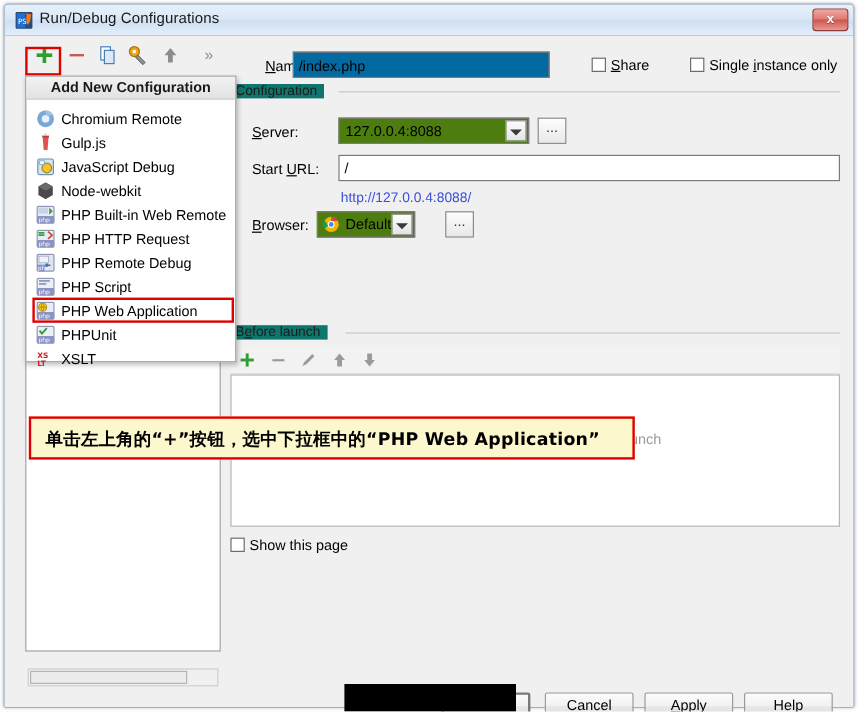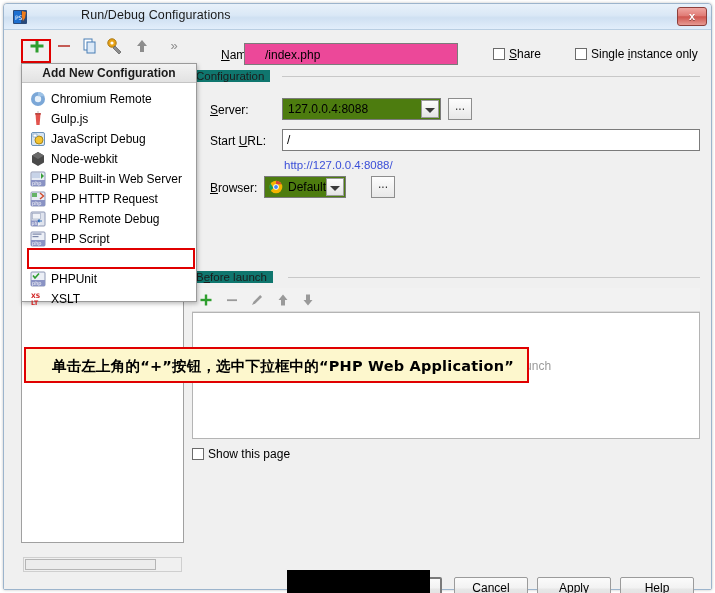--- a/index.html
+++ b/index.html
@@ -35,21 +35,20 @@
   }
   .title-icon {
     position: absolute; left: 8px; top: 5px;
     width: 16px; height: 16px;
   }
   .title-text {
     position: absolute; left: 29px; top: 4px;
     font-size: 12.5px; color: #1a1a1a;
     letter-spacing: .1px;
     white-space: nowrap;
-    margin-left: 48px;
   }
   .close-btn {
     position: absolute; right: 4px; top: 3px;
     width: 30px; height: 19px;
     background: linear-gradient(to bottom, #f0a7a2 0%, #e07c76 45%, #cf564f 52%, #e79a93 100%);
     border: 1px solid #8d3f3b;
     border-radius: 3px;
     color: #fff; font-size: 11px; font-weight: bold;
     text-align: center; line-height: 17px;
     text-shadow: 0 1px 0 rgba(0,0,0,.35);
@@ -83,23 +82,23 @@
     pointer-events: none;
   }
   .name-label {
     position: absolute; left: 217px; top: 18px;
     font-size: 12px; color: #000;
   }
   .name-field {
     position: absolute; left: 240px; top: 13px;
     width: 214px; height: 22px;
     border: 1px solid #7b7b7b;
-    background: #ec4899;
-    font-size: 12px; color: #000;
-    padding: 2px 20px;
+    background: #0369a1;
+    font-size: 12px; color: #000;
+    padding: 2px 4px;
     line-height: 18px;
   }
   .cb-wrap {
     position: absolute; top: 17px;
     font-size: 12px; color: #000;
     white-space: nowrap;
     cursor: pointer;
     text-align: right;
   }
   .cbox {
@@ -300,21 +299,21 @@
   .note {
     position: absolute;
     left: 24px; top: 347px;
     width: 505px; height: 36px;
     background: #fdf7cd;
     border: 2px solid #e00000;
     z-index: 60;
   }
   .note-text {
     position: absolute;
-    left: 26px; top: 8px;
+    left: 12px; top: 8px;
     font-size: 14.5px;
     font-weight: bold;
     color: #000;
     font-family: "DejaVu Sans", sans-serif;
     white-space: nowrap;
     letter-spacing: .2px;
   }
 
   .black-bar {
     position: absolute;
@@ -536,21 +535,21 @@
     <div class="pitem" style="top:105px;">
       <span class="pico">
         <svg width="16" height="16" viewBox="0 0 16 16">
           <rect x="1" y="1" width="14" height="14" rx="1" fill="#e8ecf5" stroke="#8e98b5"></rect>
           <rect x="2" y="2" width="8" height="5" fill="#c7d3e8"></rect>
           <path d="M11 2 L14 5 L11 8 Z" fill="#3aa03a"></path>
           <rect x="1" y="9" width="14" height="6" fill="#8a93c4"></rect>
           <text x="2" y="14" font-size="5" fill="#ffffff" font-family="DejaVu Sans, sans-serif">php</text>
         </svg>
       </span>
-      <span class="plabel">PHP Built-in Web Server</span>
+      <span class="plabel">PHP Built-in Web Remote</span>
     </div>
 
     <div class="pitem" style="top:125px;">
       <span class="pico">
         <svg width="16" height="16" viewBox="0 0 16 16">
           <rect x="1" y="1" width="14" height="14" rx="1" fill="#e8ecf5" stroke="#8e98b5"></rect>
           <path d="M2 5 L7 5 M2 3 L7 3" stroke="#3aa03a" stroke-width="1.4"></path>
           <path d="M10 2 L13.5 5 L10 8" stroke="#d04a2a" stroke-width="1.4" fill="none"></path>
           <rect x="1" y="9" width="14" height="6" fill="#8a93c4"></rect>
           <text x="2" y="14" font-size="5" fill="#ffffff" font-family="DejaVu Sans, sans-serif">php</text>
@@ -578,20 +577,32 @@
           <rect x="1" y="1" width="14" height="14" rx="1" fill="#eceff6" stroke="#8e98b5"></rect>
           <rect x="2.5" y="2.5" width="9" height="1.2" fill="#7b86a8"></rect>
           <rect x="2.5" y="5" width="6" height="1.2" fill="#7b86a8"></rect>
           <rect x="1" y="9" width="14" height="6" fill="#8a93c4"></rect>
           <text x="2" y="14" font-size="5" fill="#ffffff" font-family="DejaVu Sans, sans-serif">php</text>
         </svg>
       </span>
       <span class="plabel">PHP Script</span>
     </div>
 
+    <div class="pitem" style="top:185px;">
+      <span class="pico">
+        <svg width="16" height="16" viewBox="0 0 16 16">
+          <rect x="1" y="1" width="14" height="14" rx="1" fill="#e8ecf5" stroke="#8e98b5"></rect>
+          <circle cx="5.5" cy="5" r="3.4" fill="#f0c419" stroke="#a8871a" stroke-width="0.7"></circle>
+          <path d="M2.1 5 H8.9 M5.5 1.6 C7 3.2 7 6.8 5.5 8.4 C4 6.8 4 3.2 5.5 1.6" stroke="#a8871a" stroke-width="0.6" fill="none"></path>
+          <rect x="1" y="9" width="14" height="6" fill="#8a93c4"></rect>
+          <text x="2" y="14" font-size="5" fill="#ffffff" font-family="DejaVu Sans, sans-serif">php</text>
+        </svg>
+      </span>
+      <span class="plabel">PHP Web Application</span>
+    </div>
     <div class="pitem-hl" style="top:184px;"></div>
 
     <div class="pitem" style="top:205px;padding-left:37px;">
       <span class="pico">
         <svg width="16" height="16" viewBox="0 0 16 16">
           <rect x="1" y="1" width="14" height="14" rx="1" fill="#eceff6" stroke="#8e98b5"></rect>
           <path d="M3 4.5 L5 7 L9 2.5" stroke="#2f9e2f" stroke-width="1.6" fill="none"></path>
           <rect x="1" y="9" width="14" height="6" fill="#8a93c4"></rect>
           <text x="2" y="14" font-size="5" fill="#ffffff" font-family="DejaVu Sans, sans-serif">php</text>
         </svg>

